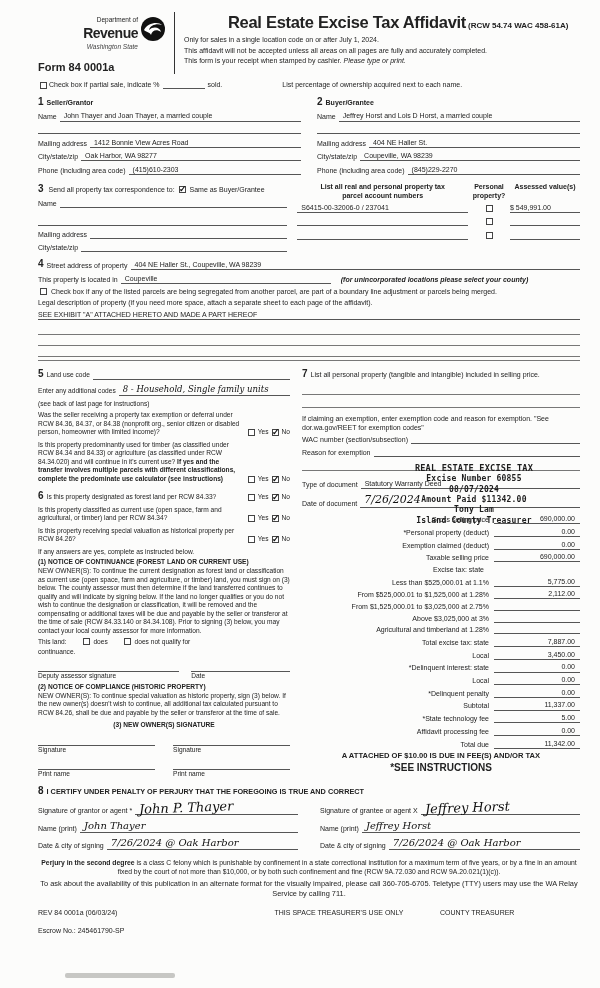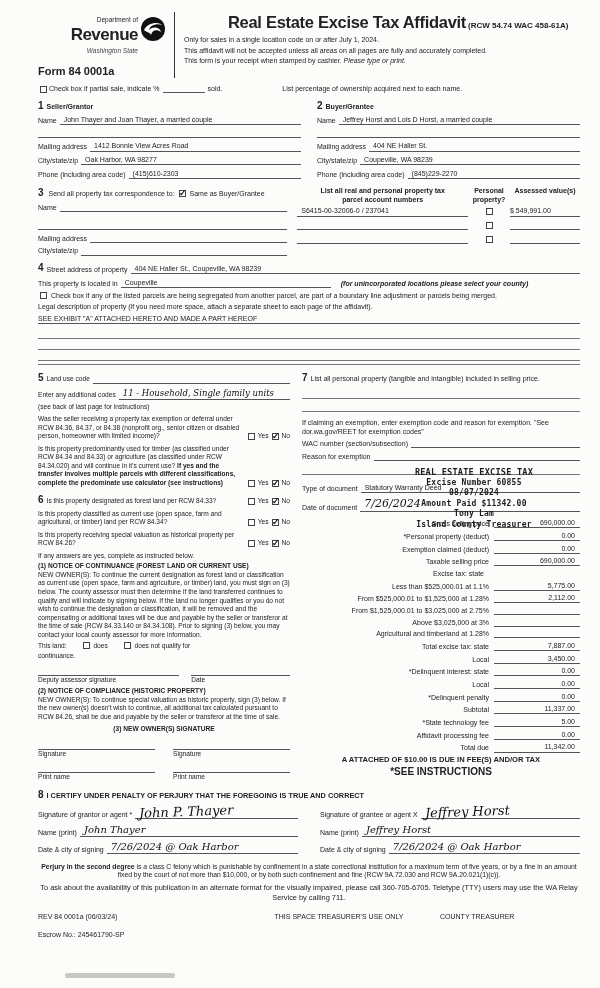--- a/index.html
+++ b/index.html
@@ -22,21 +22,21 @@
   .yn { white-space:nowrap; display:flex; align-items:center; gap:1px; }
   .yn[data-answer="No"] .cb.no::after { content:"✓"; }
   .hand { font-family:"DejaVu Serif", serif; font-style:italic; color:#101010; }
 
   
   .hdr { display:flex; margin-bottom:6px; }
   .hdr-left { width:128px; flex:none; padding-top:4px; }
   .logo-row { display:flex; align-items:flex-start; justify-content:flex-end; gap:2px; }
   .logo-txt { text-align:right; }
   .dept { font-size:6.5px; }
-  .agency { font-size:17px; font-weight:bold; letter-spacing:-0.5px; }
+  .agency { font-size:14px; font-weight:bold; letter-spacing:-0.5px; }
   .wastate { font-size:6.5px; font-style:italic; color:#444; }
   .formnum { font-size:11px; font-weight:bold; margin-top:9px; }
   .hdr-right { border-left:1.5px solid #333; margin-left:8px; padding-left:9px; flex:1; }
   .title { font-size:16.5px; font-weight:bold; letter-spacing:-0.3px; display:inline;margin-left:44px; }
   .titleref { font-size:8px; font-weight:bold; }
   .hnote { font-size:7px; margin-top:1.5px; }
 
   
   .partial { display:flex; align-items:flex-end; margin:4px 0 6px 0; }
   .partial .blank { width:42px; border-bottom:1px solid #555; margin:0 3px; }
@@ -263,21 +263,21 @@
 
     <div class="mcol-l">
       <div>
         <div class="frow">
             <span class="secnum">5</span>
             <span class="lbl">Land use code</span>
             <span class="fld grow"></span>
           </div>
         <div class="frow" style="margin-top:4px;">
           <span class="lbl">Enter any additional codes</span>
-          <span class="fld grow"><span class="hand" style="font-size:8.5px;">11 - Household, Single family units</span></span>
+          <span class="fld grow"><span class="hand" style="font-size:8.5px;">8 - Household, Single family units</span></span>
         </div>
         <div>(see back of last page for instructions)</div>
         <div class="q" style="margin-top:3px;">
           <p>Was the seller receiving a property tax exemption or deferral under RCW 84.36, 84.37, or 84.38 (nonprofit org., senior citizen or disabled person, homeowner with limited income)?</p>
           <span class="yn" data-answer="No">
             <span class="cb yes"></span>
               <span>Yes</span>
             <span class="cb no"></span>
               <span>No</span>
           </span>

